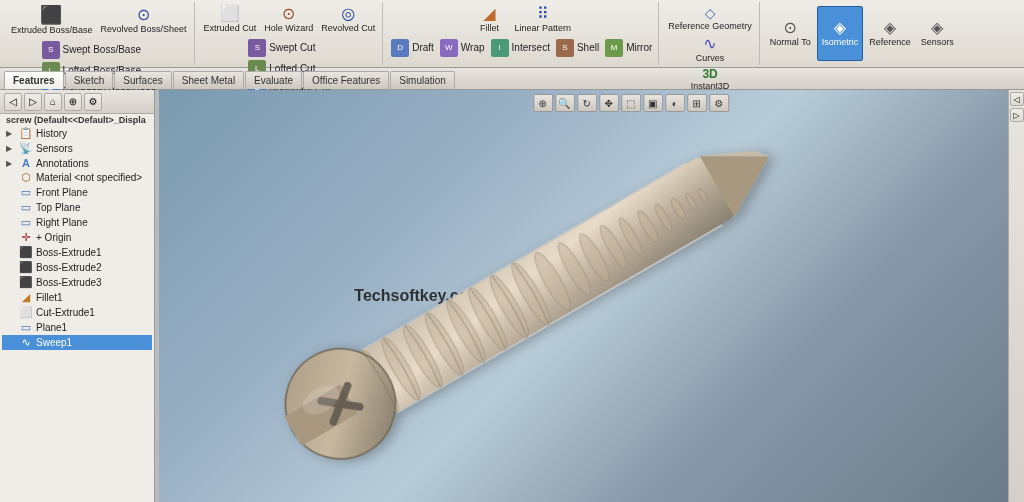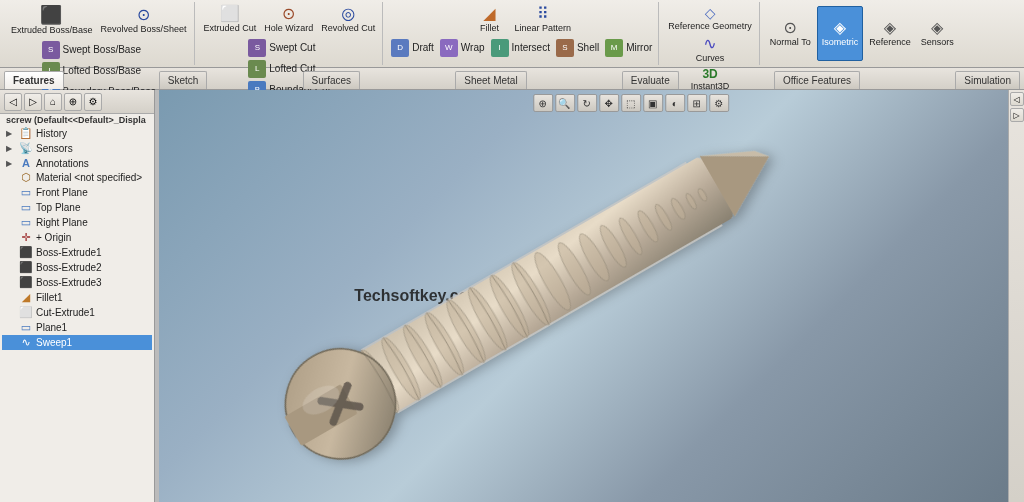--- a/index.html
+++ b/index.html
@@ -107,22 +107,21 @@
     }
 
     
     .tabbar {
       background: linear-gradient(to bottom, #e8e4de, #d4d0c8);
       border-bottom: 1px solid #999;
       height: 22px;
       display: flex;
       align-items: flex-end;
       padding: 0 4px;
-      gap: 17px;
-      justify-content: space-between;
+      gap: 1px;
     }
 
     .tab {
       padding: 3px 8px;
       cursor: pointer;
       font-size: 10px;
       color: #333;
       border: 1px solid #aaa;
       border-bottom: none;
       background: linear-gradient(to bottom, #e8e4de, #ccc8c0);

